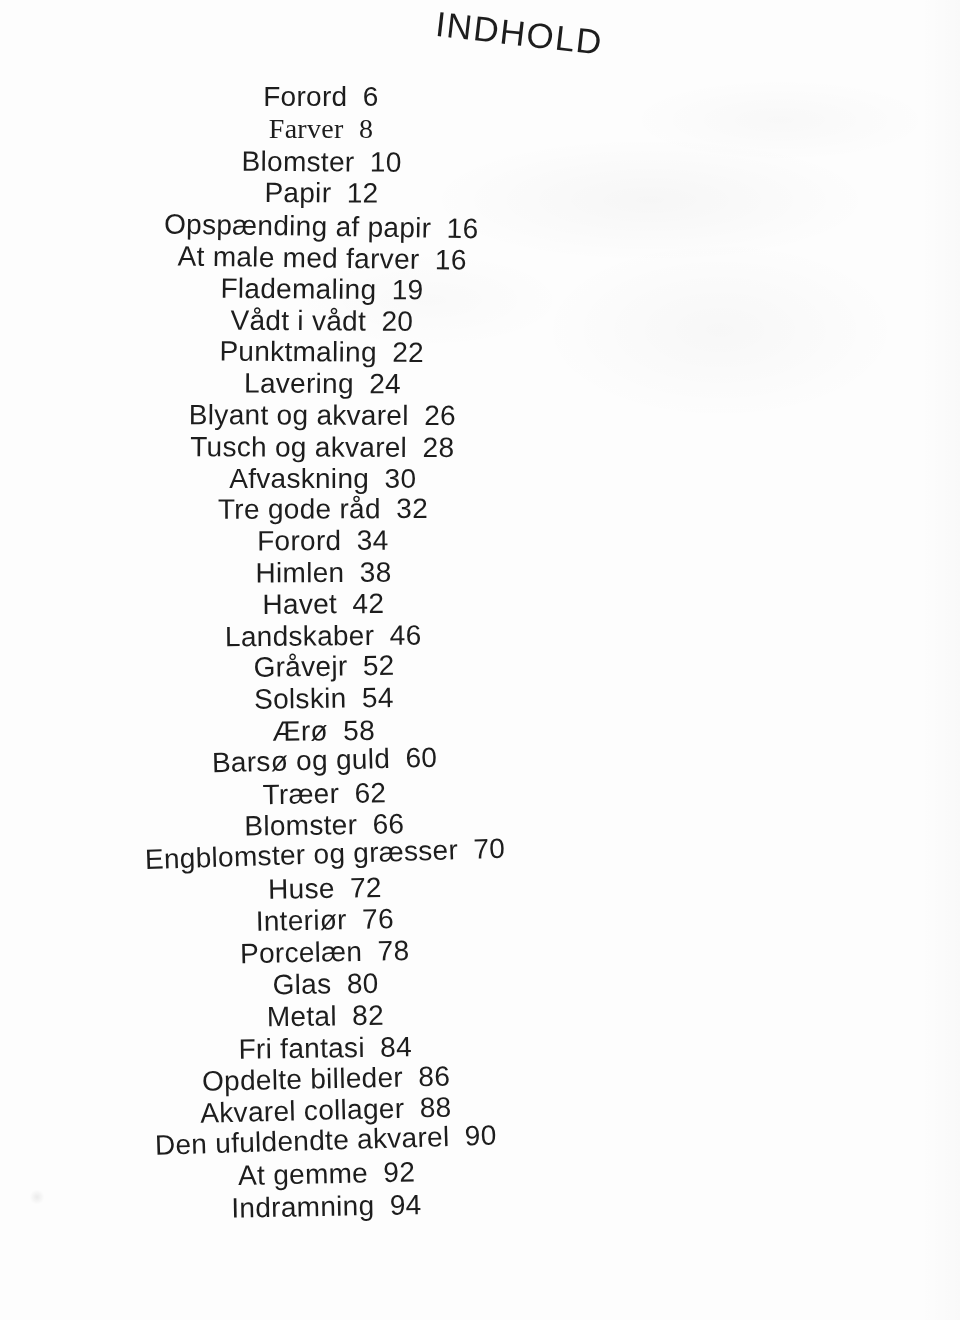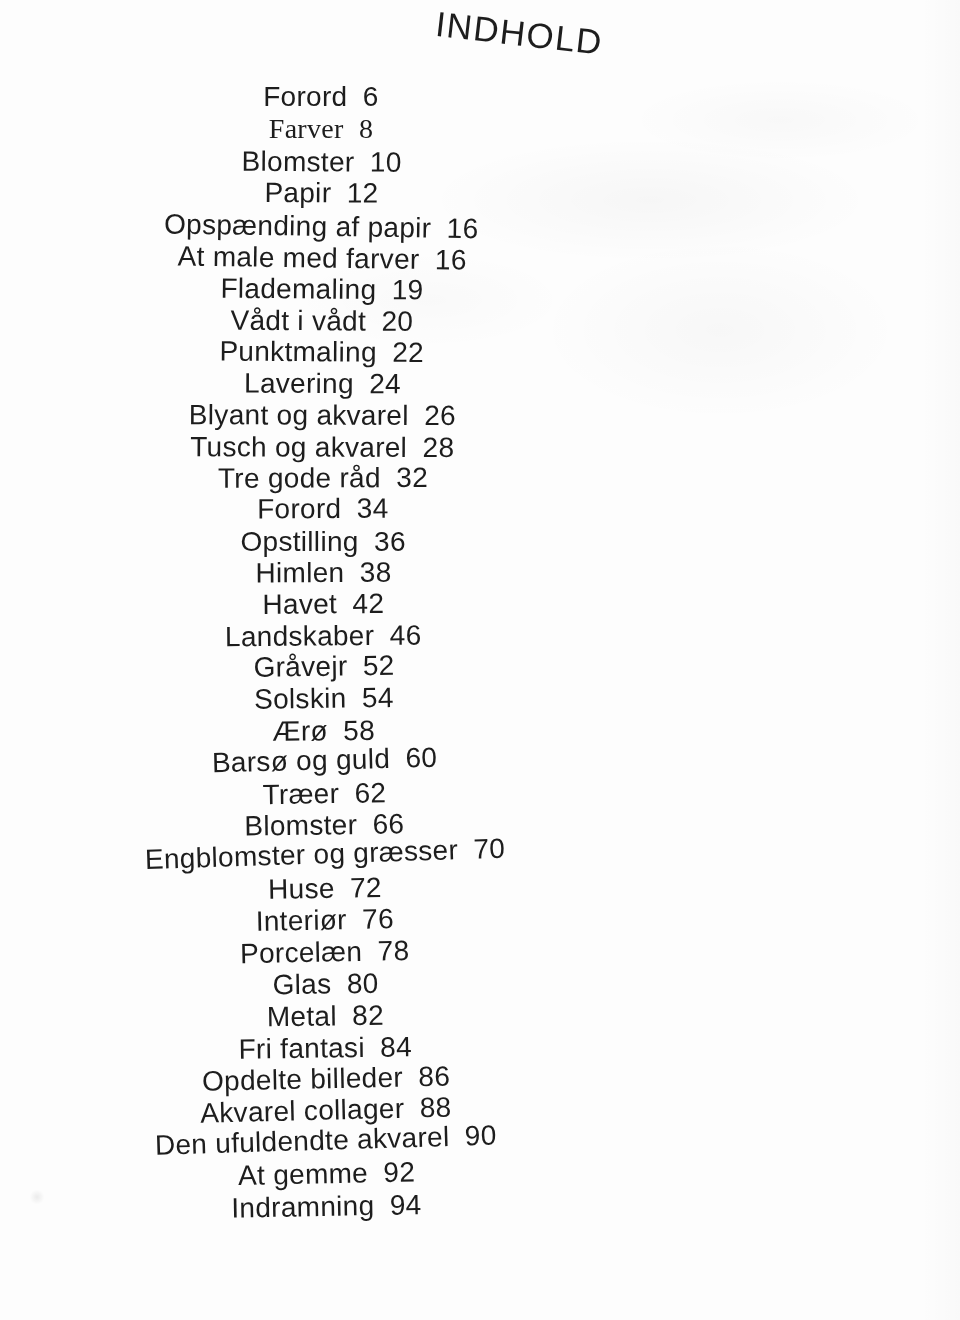--- a/index.html
+++ b/index.html
@@ -69,23 +69,23 @@
       <div class="row" style="transform: rotate(0.4deg); margin-left: 0.6px;"><span class="lbl">Blomster</span><span class="num">10</span></div>
       <div class="row" style="transform: rotate(0.4deg); margin-left: 0.9px;"><span class="lbl">Papir</span><span class="num">12</span></div>
       <div class="row" style="transform: rotate(0.9deg); margin-left: 1.2px;"><span class="lbl">Opspænding af papir</span><span class="num">16</span></div>
       <div class="row" style="transform: rotate(0.8deg); margin-left: 1.5px;"><span class="lbl">At male med farver</span><span class="num">16</span></div>
       <div class="row" style="transform: rotate(0.5deg); margin-left: 1.8px;"><span class="lbl">Flademaling</span><span class="num">19</span></div>
       <div class="row" style="transform: rotate(0.4deg); margin-left: 2.1px;"><span class="lbl">Vådt i vådt</span><span class="num">20</span></div>
       <div class="row" style="transform: rotate(0.4deg); margin-left: 2.4px;"><span class="lbl">Punktmaling</span><span class="num">22</span></div>
       <div class="row" style="transform: rotate(0.3deg); margin-left: 2.7px;"><span class="lbl">Lavering</span><span class="num">24</span></div>
       <div class="row" style="transform: rotate(0.2deg); margin-left: 3px;"><span class="lbl">Blyant og akvarel</span><span class="num">26</span></div>
       <div class="row" style="transform: rotate(0.2deg); margin-left: 3.3px;"><span class="lbl">Tusch og akvarel</span><span class="num">28</span></div>
+      <div class="row" style="transform: rotate(0deg); margin-left: 3.6px;"><span class="lbl">Afvaskning</span><span class="num">30</span></div>
       <div class="row" style="transform: rotate(-0.2deg); margin-left: 3.9px;"><span class="lbl">Tre gode råd</span><span class="num">32</span></div>
       <div class="row" style="transform: rotate(-0.3deg); margin-left: 4.2px;"><span class="lbl">Forord</span><span class="num">34</span></div>
-      <div class="row" style="transform: rotate(0deg); margin-left: 4.5px;"><span class="lbl">Opstilling</span><span class="num">36</span></div>
       <div class="row" style="transform: rotate(-0.3deg); margin-left: 4.8px;"><span class="lbl">Himlen</span><span class="num">38</span></div>
       <div class="row" style="transform: rotate(-0.5deg); margin-left: 5.1px;"><span class="lbl">Havet</span><span class="num">42</span></div>
       <div class="row" style="transform: rotate(-0.5deg); margin-left: 5.4px;"><span class="lbl">Landskaber</span><span class="num">46</span></div>
       <div class="row" style="transform: rotate(-0.7deg); margin-left: 5.7px;"><span class="lbl">Gråvejr</span><span class="num">52</span></div>
       <div class="row" style="transform: rotate(-0.7deg); margin-left: 6px;"><span class="lbl">Solskin</span><span class="num">54</span></div>
       <div class="row" style="transform: rotate(-0.5deg); margin-left: 6.3px;"><span class="lbl">Ærø</span><span class="num">58</span></div>
       <div class="row" style="transform: rotate(-1.4deg); margin-left: 6.6px;"><span class="lbl">Barsø og guld</span><span class="num">60</span></div>
       <div class="row" style="transform: rotate(-0.9deg); margin-left: 6.9px;"><span class="lbl">Træer</span><span class="num">62</span></div>
       <div class="row" style="transform: rotate(-0.8deg); margin-left: 7.2px;"><span class="lbl">Blomster</span><span class="num">66</span></div>
       <div class="row" style="transform: rotate(-1.8deg); margin-left: 7.5px;"><span class="lbl">Engblomster og græsser</span><span class="num">70</span></div>

